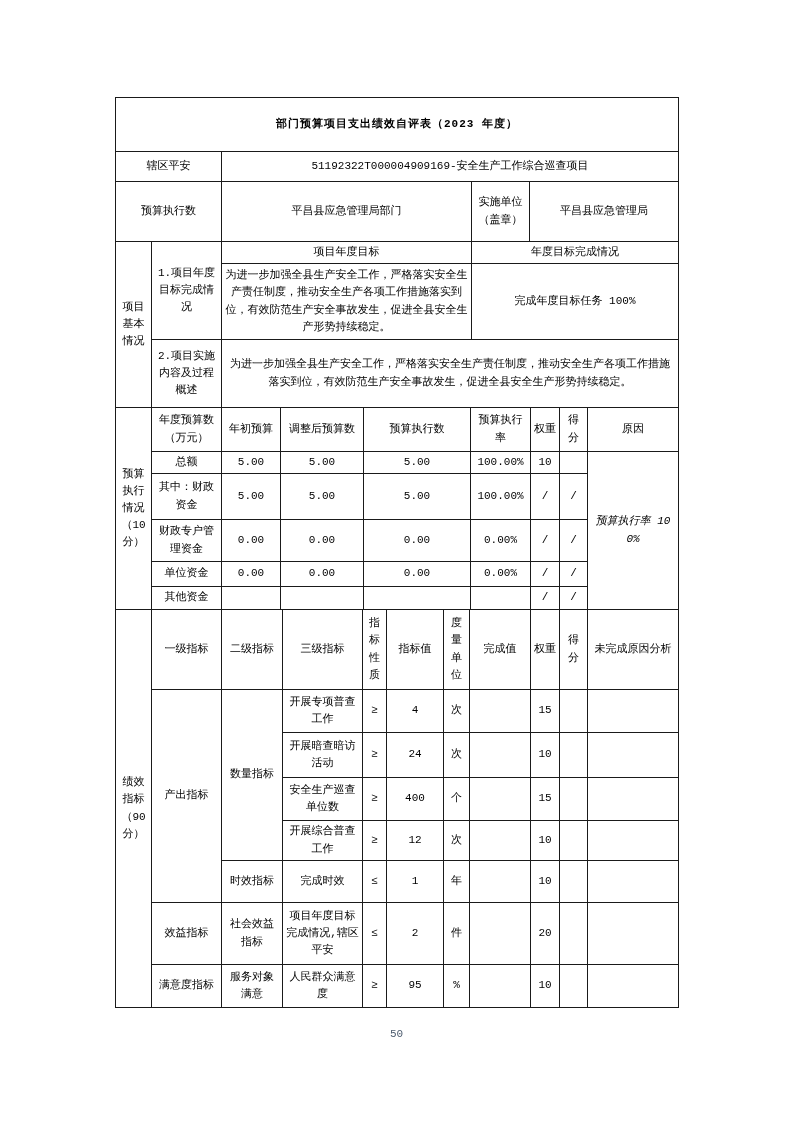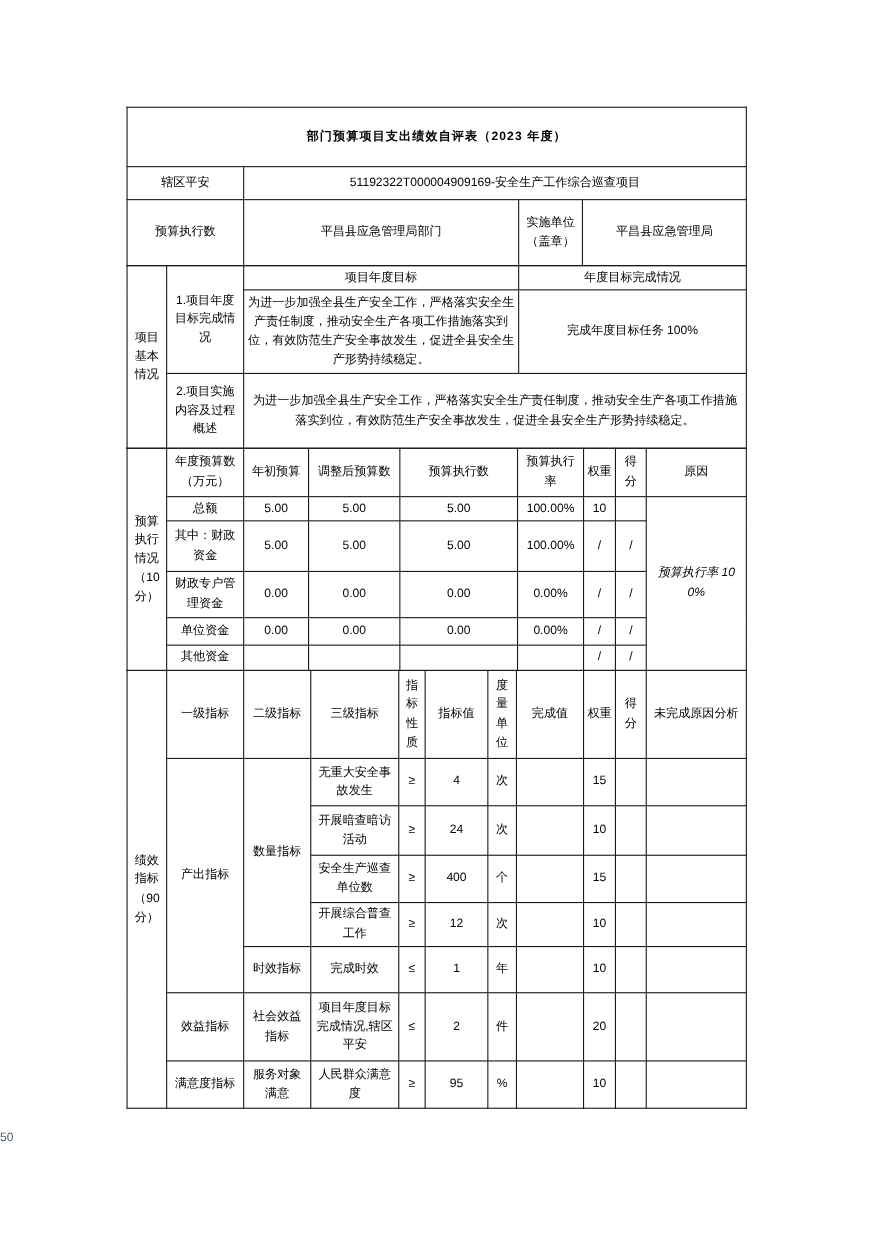--- a/index.html
+++ b/index.html
@@ -1,39 +1,39 @@
 <!DOCTYPE html>
 <html><head>
 <meta charset="utf-8">
 <style>
   html,body{margin:0;padding:0;background:#ffffff;}
   .page{
     width:793px;height:1122px;background:#ffffff;position:relative;
-    font-family:Liberation Sans, sans-serif;color:#000;
+    font-family:Liberation Mono, monospace;color:#000;
     overflow:hidden;
   }
   .doc{position:absolute;left:115px;top:97px;width:565px;}
   table.tbl{border-collapse:collapse;table-layout:fixed;width:563px;}
   table.tbl + table.tbl{margin-top:-1px;}
   .tbl td{
     border:1px solid #1a1a1a;
     font-size:11px;line-height:1.55;
     padding:1px 3px;
     text-align:center;vertical-align:middle;
     word-break:break-all;overflow:hidden;
   }
   .title-cell{font-size:17px;font-weight:bold;letter-spacing:1px;}
   .left{text-align:left;}
   .just{text-align:justify;}
   .goal{line-height:1.75;padding:2px 5px;}
   .italic{font-style:italic;}
   .seclabel{padding:1px 2px;}
   .pagenum{
     position:absolute;left:0;right:0;top:1028px;
-    text-align:left;font-size:11px;color:#4c5b6e;
+    text-align:center;font-size:11px;color:#4c5b6e;
   }
 </style>
 </head>
 <body>
 
 <div class="page">
   <div class="doc">
 
     <table class="tbl">
       <colgroup>
@@ -181,21 +181,21 @@
         <td>指标值</td>
         <td class="seclabel">度量单位</td>
         <td>完成值</td>
         <td>权重</td>
         <td>得分</td>
         <td>未完成原因分析</td>
       </tr>
       <tr style="height:43px">
         <td rowspan="5">产出指标</td>
         <td rowspan="4">数量指标</td>
-        <td>无重大安全事故发生</td>
+        <td>开展专项普查工作</td>
         <td>≥</td>
         <td>4</td>
         <td>次</td>
         <td></td>
         <td>15</td>
         <td></td>
         <td></td>
       </tr>
       <tr style="height:45px">
         <td>开展暗查暗访活动</td>

